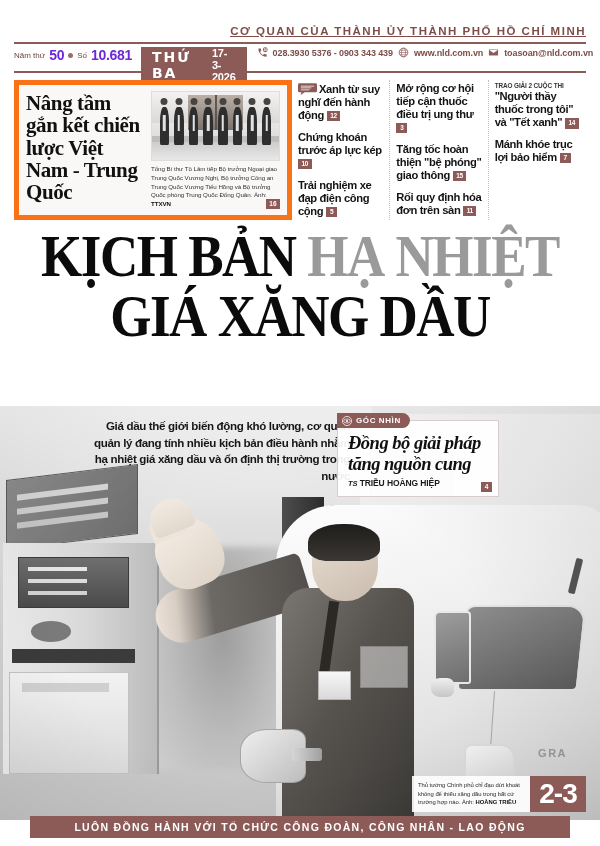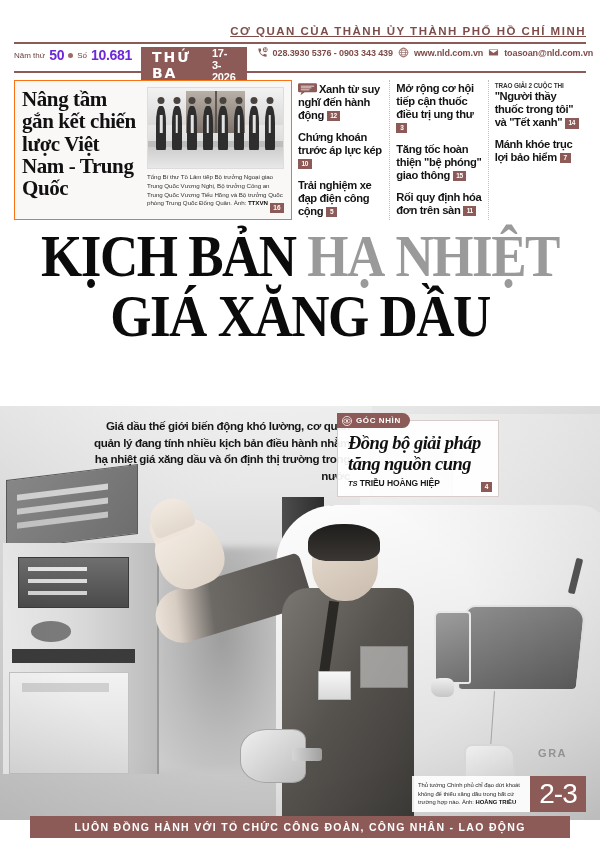--- a/index.html
+++ b/index.html
@@ -71,21 +71,21 @@
   .rule-bot { height: 2px; background: #8d5b57; margin-top: 3px; }
 
   
   .teasers {
     display: flex;
     margin: 7px 14px 0 14px;
     height: 140px;
   }
   .lead-box {
     width: 278px; flex: none;
-    border: 1px solid #f97316;
+    border: 5px solid #f97316;
     background: #faf7f7;
     display: flex; gap: 7px;
     padding: 6px 7px;
     position: relative;
   }
   .lead-title {
     font-family: "Liberation Serif", serif;
     font-weight: 700;
     font-size: 21px;
     line-height: 1.06;
@@ -393,21 +393,21 @@
   .cap-text {
     width: 118px; padding: 5px 6px;
     font-size: 5.9px; line-height: 1.48; color:#2a2a2a;
     letter-spacing:-0.05px;
   }
   .cap-text b { color:#111; }
   .cap-pages {
     background:#8d5b57; color:#fff;
     display:flex; align-items:center; justify-content:center;
     width: 56px;
-    font-size: 28px; font-weight:400; letter-spacing:-1px;
+    font-size: 28px; font-weight:700; letter-spacing:-1px;
     font-family:"Liberation Sans", sans-serif;
   }
 
   
   .bottom-banner {
     position:absolute; left:30px; bottom:8px; width:540px; height:22px;
     background:#8d5b57; color:#fff;
     display:flex; align-items:center; justify-content:center;
     font-size: 10.5px; font-weight:700; letter-spacing:1.3px;
     font-family:"Liberation Sans", sans-serif;

